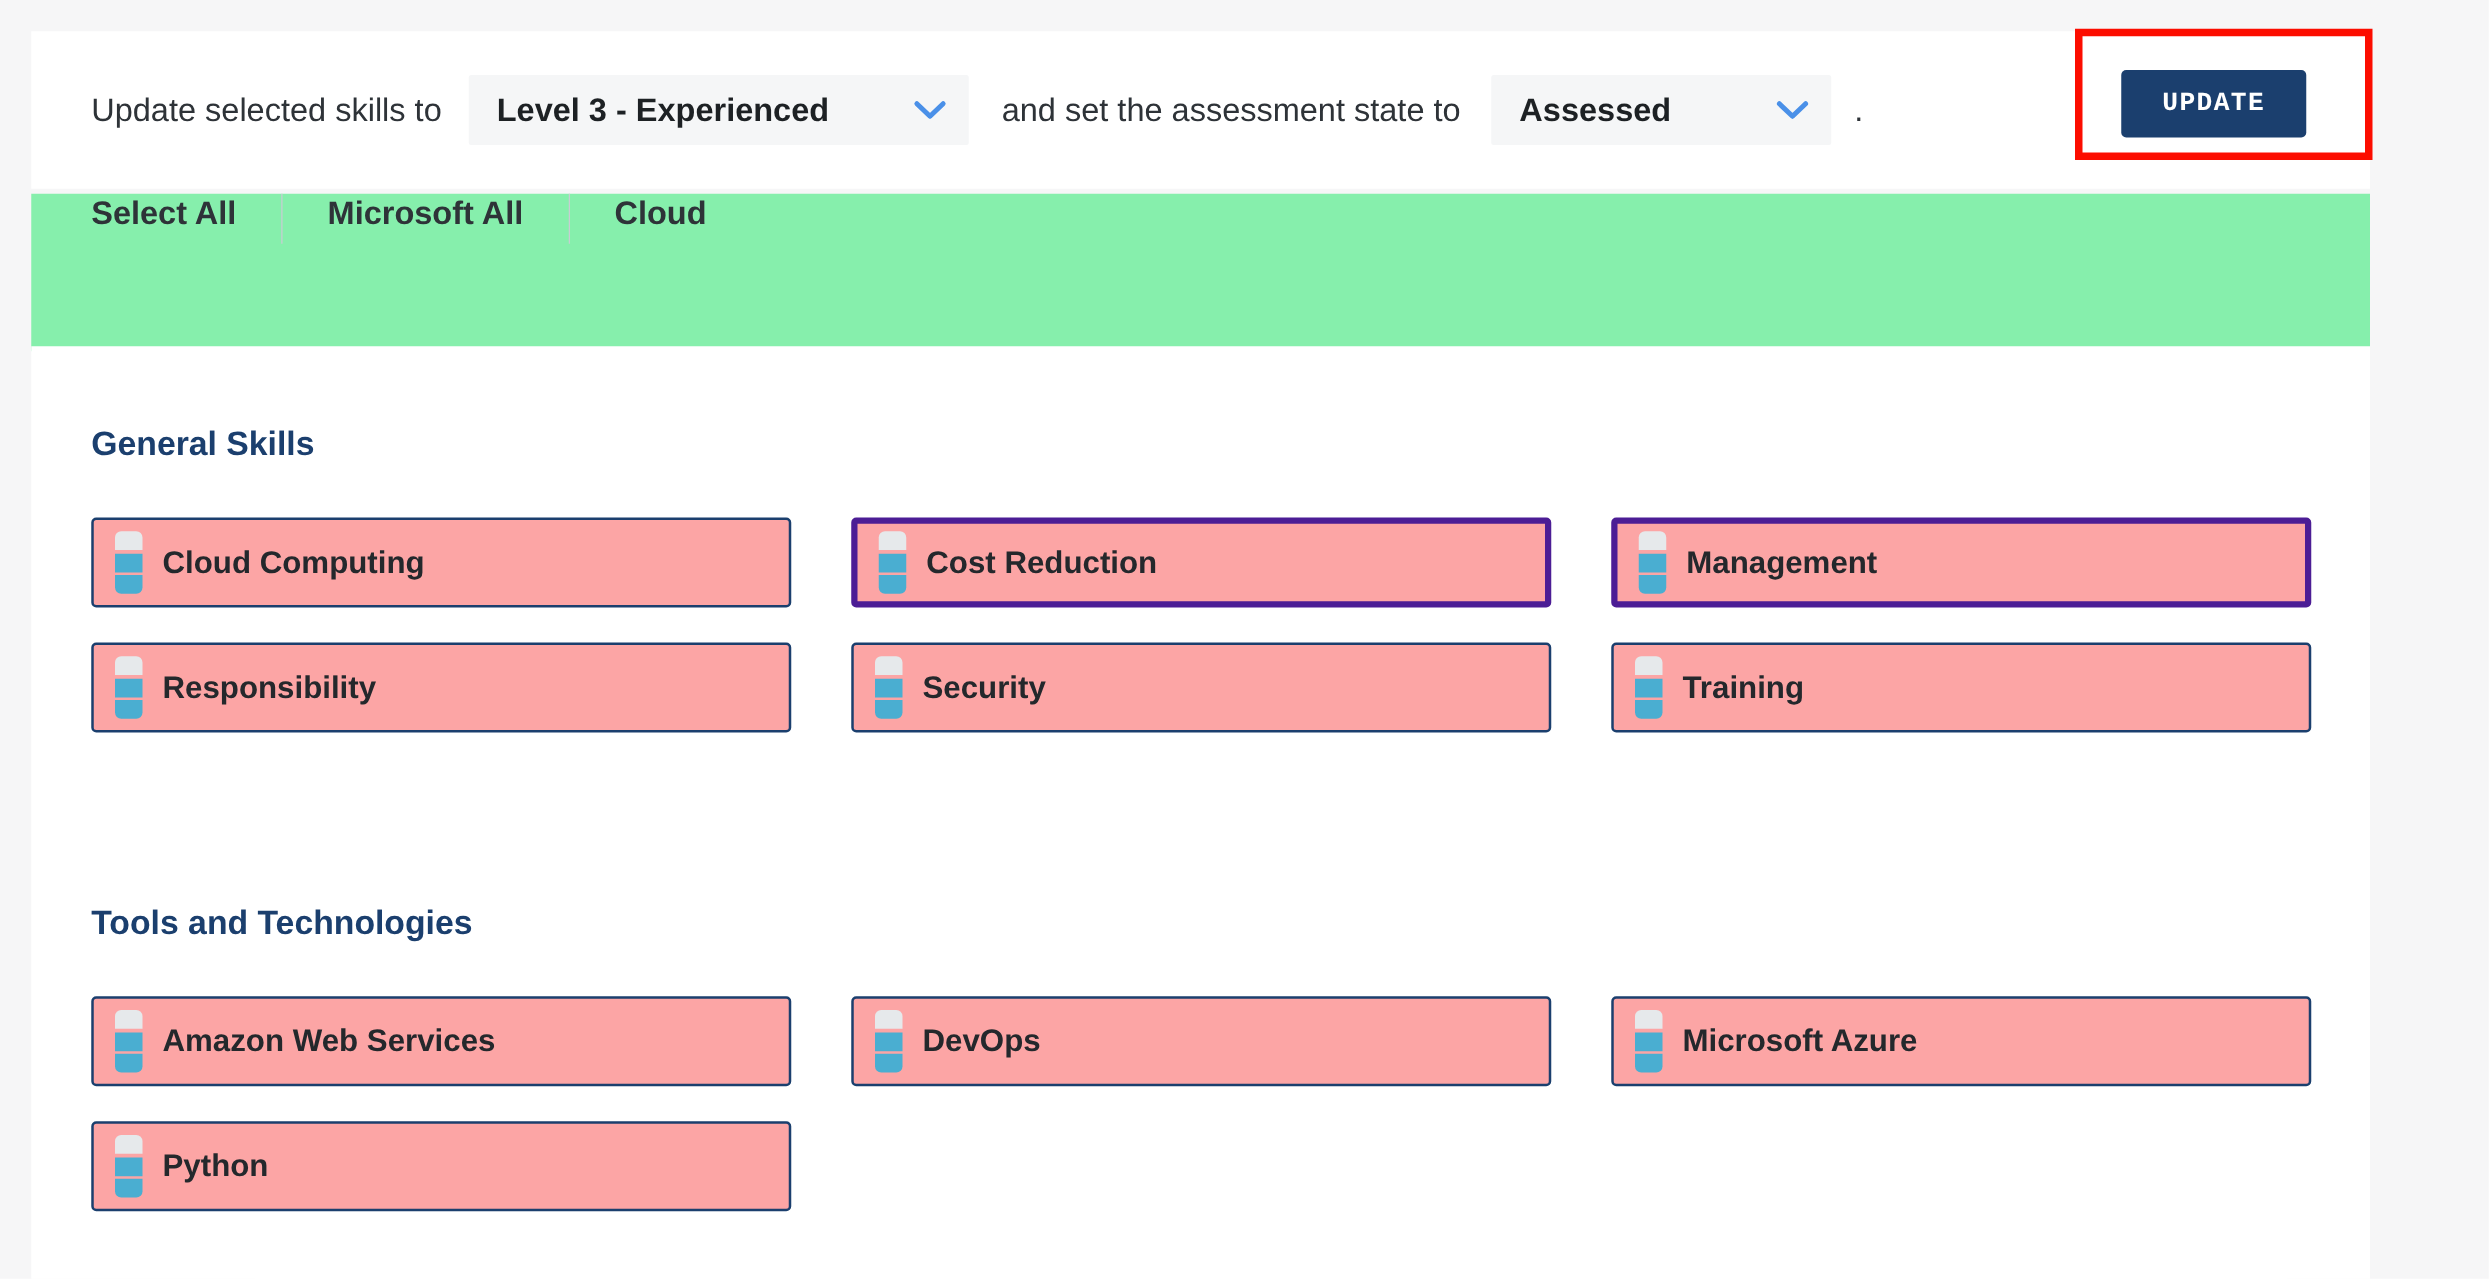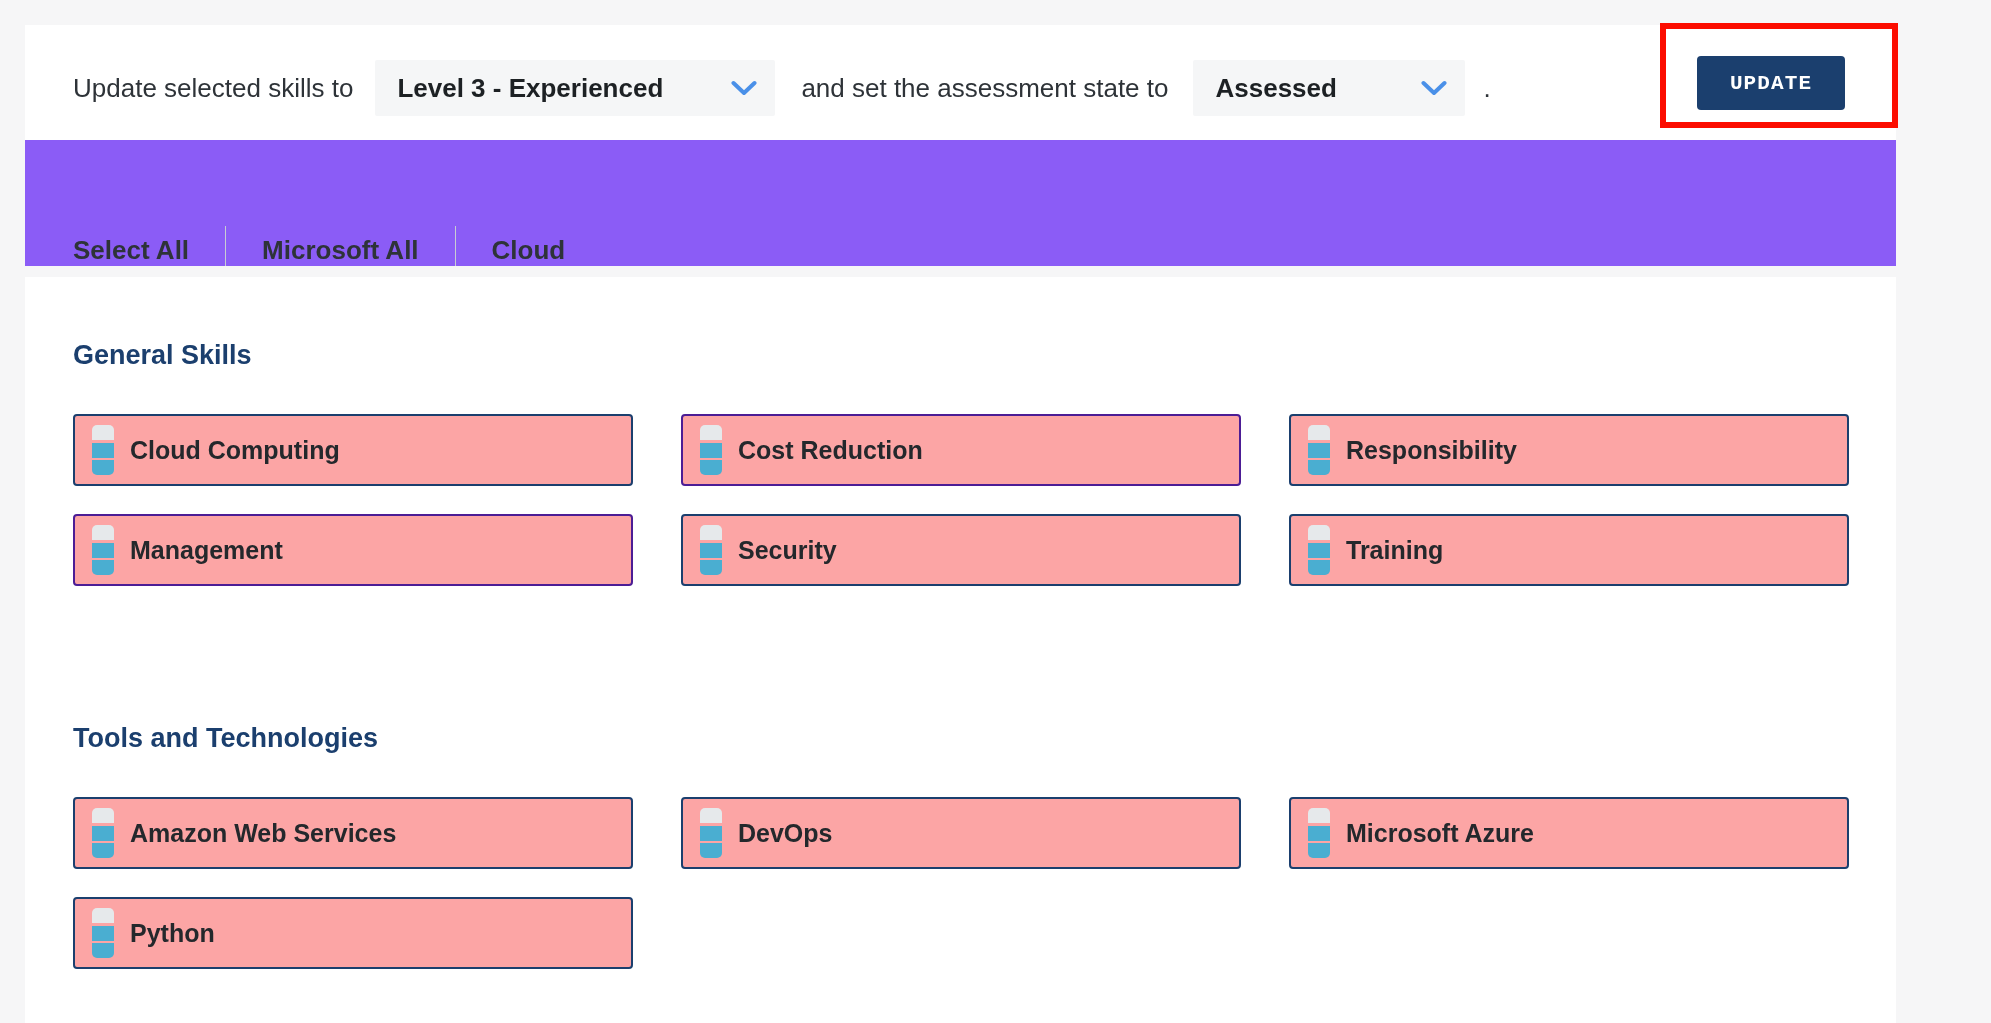--- a/index.html
+++ b/index.html
@@ -107,26 +107,26 @@
     z-index: 6;
     display: flex;
     align-items: center;
     justify-content: center;
   }
 
   
   #action-row {
     position: absolute;
     left: 25px;
-    top: 140px;
+    top: 155px;
     width: 1871px;
     height: 126px;
-    background: #8b5cf6;
-    display: flex;
-    align-items: flex-end;
+    background: #86efac;
+    display: flex;
+    align-items: flex-start;
     padding-left: 48px;
     box-sizing: border-box;
   }
   .action-link {
     font-size: 26px;
     font-weight: bold;
     color: #2e3338;
     cursor: pointer;
     white-space: nowrap;
   }
@@ -176,21 +176,21 @@
     height: 72px;
     box-sizing: border-box;
     background: #fca5a5;
     border-radius: 4px;
     display: flex;
     align-items: center;
     padding-left: 17px;
     cursor: pointer;
   }
   .skill-card.selected { border: 2px solid #1b3f6e; }
-  .skill-card.unselected { border: 2px solid #4c1d95; }
+  .skill-card.unselected { border: 5px solid #4c1d95; }
 
   .level-indicator {
     width: 22px;
     height: 50px;
     display: flex;
     flex-direction: column;
     justify-content: space-between;
     flex: none;
     margin-right: 16px;
   }
@@ -273,35 +273,35 @@
       <span class="skill-label">Cloud Computing</span>
     </div>
     <div class="skill-card unselected">
       <div class="level-indicator">
         <div class="seg top"></div>
         <div class="seg mid"></div>
         <div class="seg bot"></div>
       </div>
       <span class="skill-label">Cost Reduction</span>
     </div>
+    <div class="skill-card unselected">
+      <div class="level-indicator">
+        <div class="seg top"></div>
+        <div class="seg mid"></div>
+        <div class="seg bot"></div>
+      </div>
+      <span class="skill-label">Management</span>
+    </div>
     <div class="skill-card selected">
       <div class="level-indicator">
         <div class="seg top"></div>
         <div class="seg mid"></div>
         <div class="seg bot"></div>
       </div>
       <span class="skill-label">Responsibility</span>
-    </div>
-    <div class="skill-card unselected">
-      <div class="level-indicator">
-        <div class="seg top"></div>
-        <div class="seg mid"></div>
-        <div class="seg bot"></div>
-      </div>
-      <span class="skill-label">Management</span>
     </div>
     <div class="skill-card selected">
       <div class="level-indicator">
         <div class="seg top"></div>
         <div class="seg mid"></div>
         <div class="seg bot"></div>
       </div>
       <span class="skill-label">Security</span>
     </div>
     <div class="skill-card selected">

